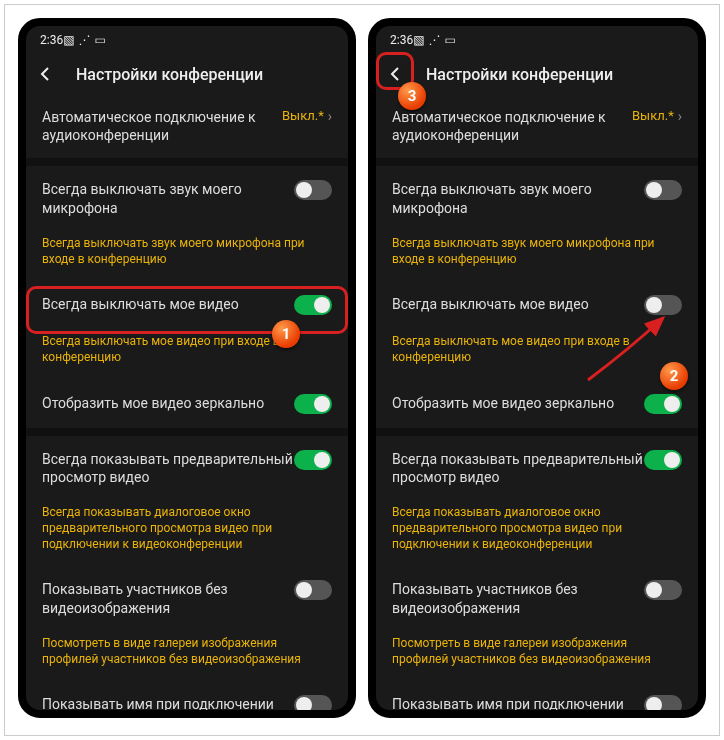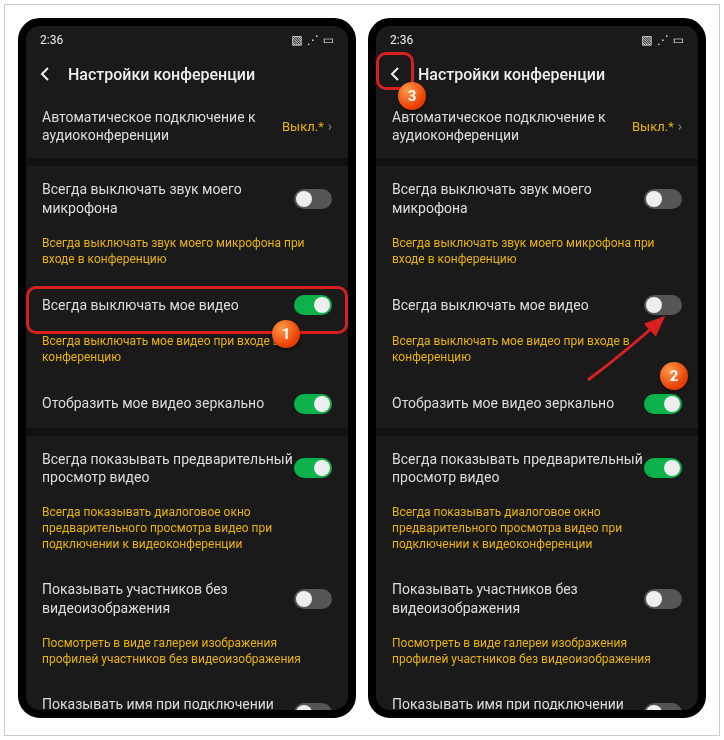--- a/index.html
+++ b/index.html
@@ -1,24 +1,24 @@
 <!DOCTYPE html>
 <html><head>
 <meta charset="utf-8">
 <style>
   * { margin:0; padding:0; box-sizing:border-box; }
   body { background:#fff; font-family:-apple-system,Roboto,sans-serif; width:724px; height:740px; position:relative; }
   .frame { position:absolute; border:1px solid #ccc; }
   .phone { position:absolute; width:338px; height:700px; background:#1a1a1a; color:#ccc; border-radius:22px; overflow:hidden; border:8px solid #000; }
-  .statusbar { height:28px; display:flex; justify-content:space-between; align-items:center; padding:0 14px; font-size:12px; color:#eee; }
+  .statusbar { height:28px; display:flex; align-items:center; padding:0 14px; font-size:12px; color:#eee; }
   .sb-icons { display:flex; gap:4px; align-items:center; }
-  .header { height:40px; display:flex; align-items:center; padding:0 8px; gap:10px; }
+  .header { height:40px; display:flex; align-items:center; padding:0 8px; gap:18px; }
   .back { width:24px; height:24px; display:flex; align-items:center; justify-content:center; color:#eee; }
   .title { font-size:16px; color:#eee; font-weight:500; }
-  .row { display:flex; align-items:center; justify-content:space-between; padding:14px 16px; font-size:14px; color:#ddd; }
+  .row { display:flex; align-items:flex-start; justify-content:space-between; padding:14px 16px; font-size:14px; color:#ddd; }
   .row .label { flex:1; line-height:1.3; }
   .row .val { color:#eab308; font-size:13px; margin-right:4px; }
   .desc { padding:4px 16px 14px 16px; font-size:12px; color:#eab308; line-height:1.35; }
   .sep { height:8px; background:#111; }
   .chev { color:#888; font-size:14px; }
   .toggle { width:38px; height:20px; border-radius:10px; position:relative; flex-shrink:0; }
   .toggle.on { background:#0db14b; }
   .toggle.off { background:#555; }
   .knob { width:16px; height:16px; background:#eee; border-radius:50%; position:absolute; top:2px; }
   .toggle.on .knob { right:2px; }

